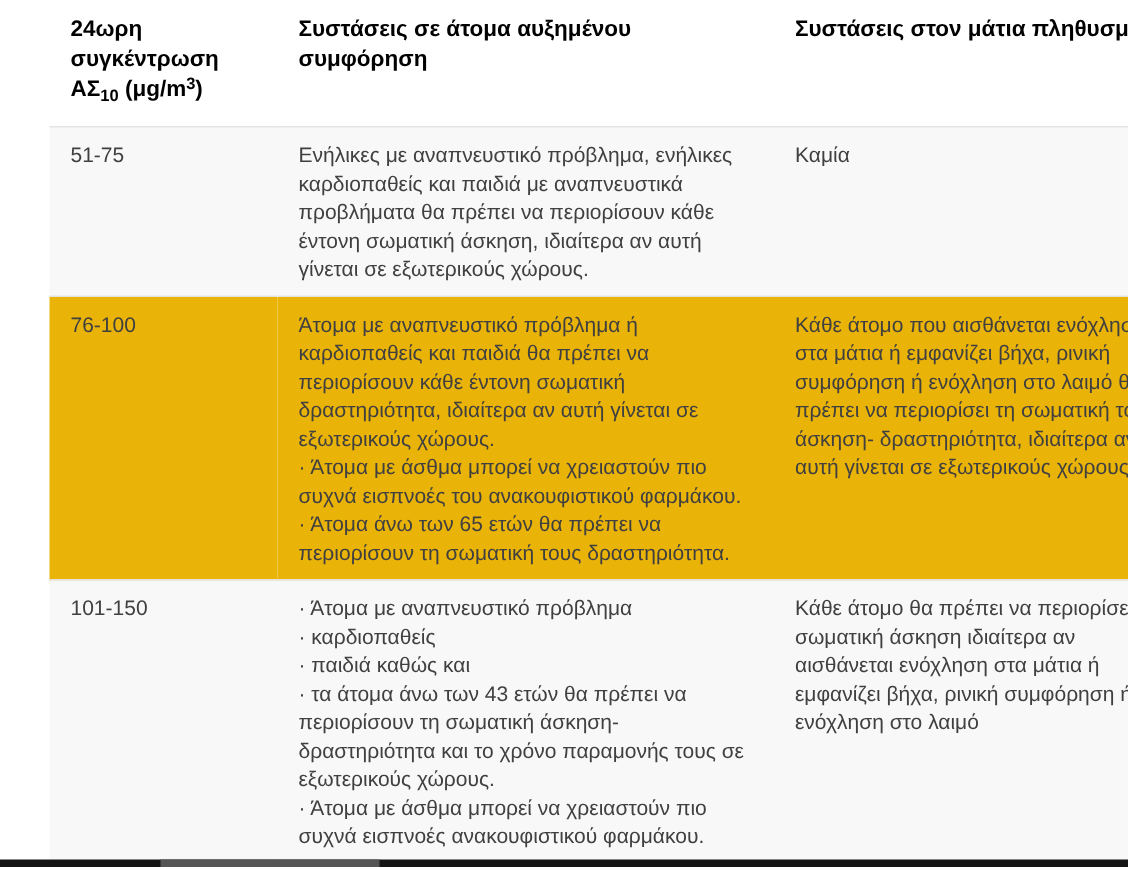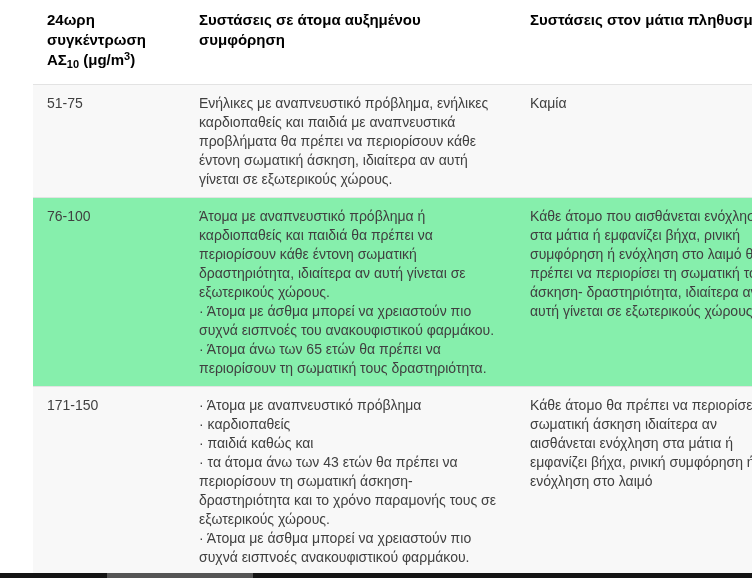--- a/index.html
+++ b/index.html
@@ -41,21 +41,21 @@
     vertical-align: top;
     font-size: 14px;
     line-height: 19px;
     color: #404040;
     padding: 9px 13px 8px 14px;
     border-bottom: 1px solid #e3e3e3;
     white-space: pre-line;
   }
   table.pm10 td.col-general { padding-right: 6px; }
   tr.row-alt td { background: #f8f8f8; }
-  tr.row-plain td { background: #86efac; }
+  tr.row-plain td { background: #eab308; }
 
   th sub {
     font-size: 11px;
     line-height: 0;
     vertical-align: -3px;
   }
   th sup {
     font-size: 11px;
     line-height: 0;
     vertical-align: 5px;
@@ -103,21 +103,21 @@
         <td class="col-general">Καμία</td>
       </tr>
       <tr class="row-plain">
         <td class="col-range">76-100</td>
         <td class="col-high-risk">Άτομα με αναπνευστικό πρόβλημα ή καρδιοπαθείς και παιδιά θα πρέπει να περιορίσουν κάθε έντονη σωματική δραστηριότητα, ιδιαίτερα αν αυτή γίνεται σε εξωτερικούς χώρους.
 · Άτομα με άσθμα μπορεί να χρειαστούν πιο συχνά εισπνοές του ανακουφιστικού φαρμάκου.
 · Άτομα άνω των 65 ετών θα πρέπει να περιορίσουν τη σωματική τους δραστηριότητα.</td>
         <td class="col-general">Κάθε άτομο που αισθάνεται ενόχληση στα μάτια ή εμφανίζει βήχα, ρινική συμφόρηση ή ενόχληση στο λαιμό θα πρέπει να περιορίσει τη σωματική του άσκηση- δραστηριότητα, ιδιαίτερα αν αυτή γίνεται σε εξωτερικούς χώρους.</td>
       </tr>
       <tr class="row-alt">
-        <td class="col-range">171-150</td>
+        <td class="col-range">101-150</td>
         <td class="col-high-risk">· Άτομα με αναπνευστικό πρόβλημα
 · καρδιοπαθείς
 · παιδιά καθώς και
 · τα άτομα άνω των 43 ετών θα πρέπει να περιορίσουν τη σωματική άσκηση-δραστηριότητα και το χρόνο παραμονής τους σε εξωτερικούς χώρους.
 · Άτομα με άσθμα μπορεί να χρειαστούν πιο συχνά εισπνοές ανακουφιστικού φαρμάκου.</td>
         <td class="col-general">Κάθε άτομο θα πρέπει να περιορίσει τη σωματική άσκηση ιδιαίτερα αν αισθάνεται ενόχληση στα μάτια ή εμφανίζει βήχα, ρινική συμφόρηση ή ενόχληση στο λαιμό</td>
       </tr>
     </tbody>
   </table>
 

